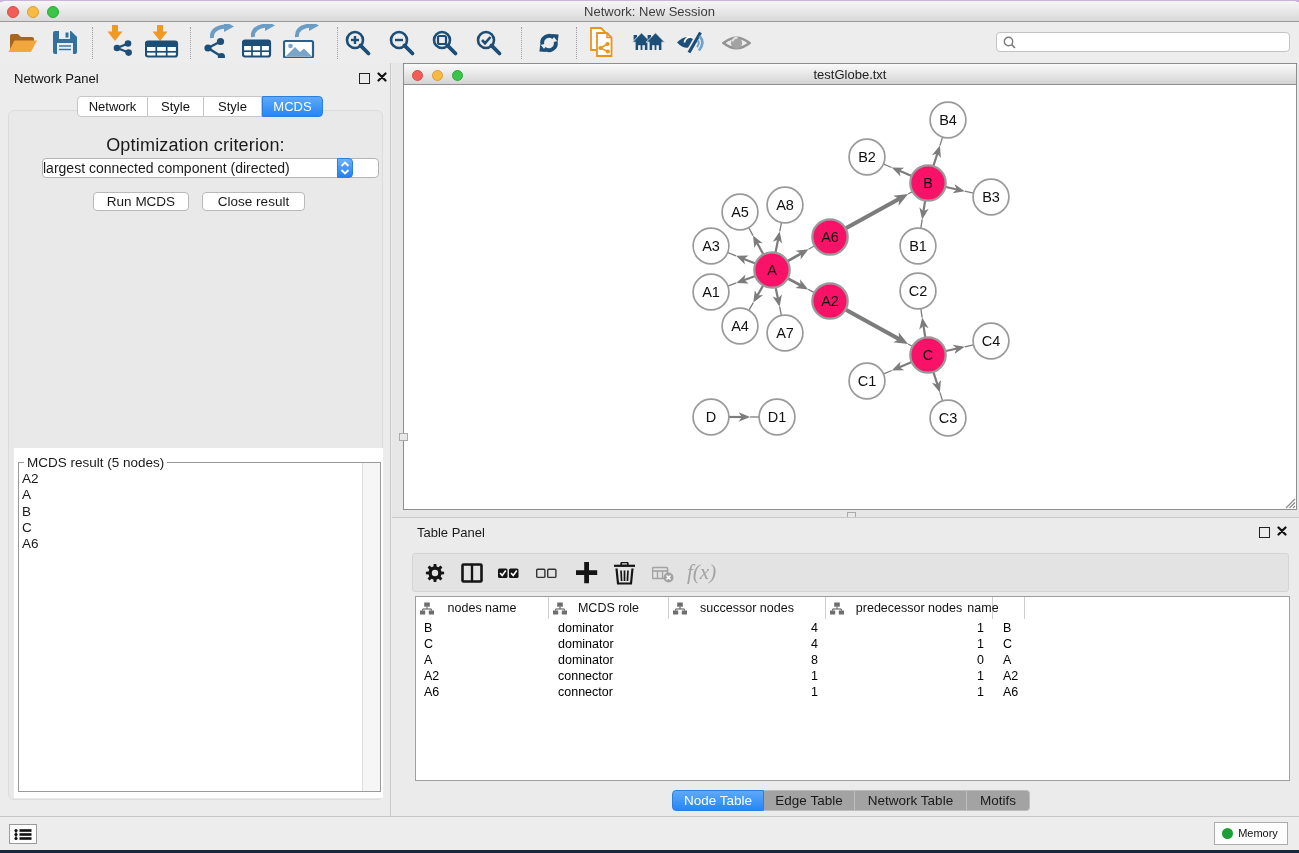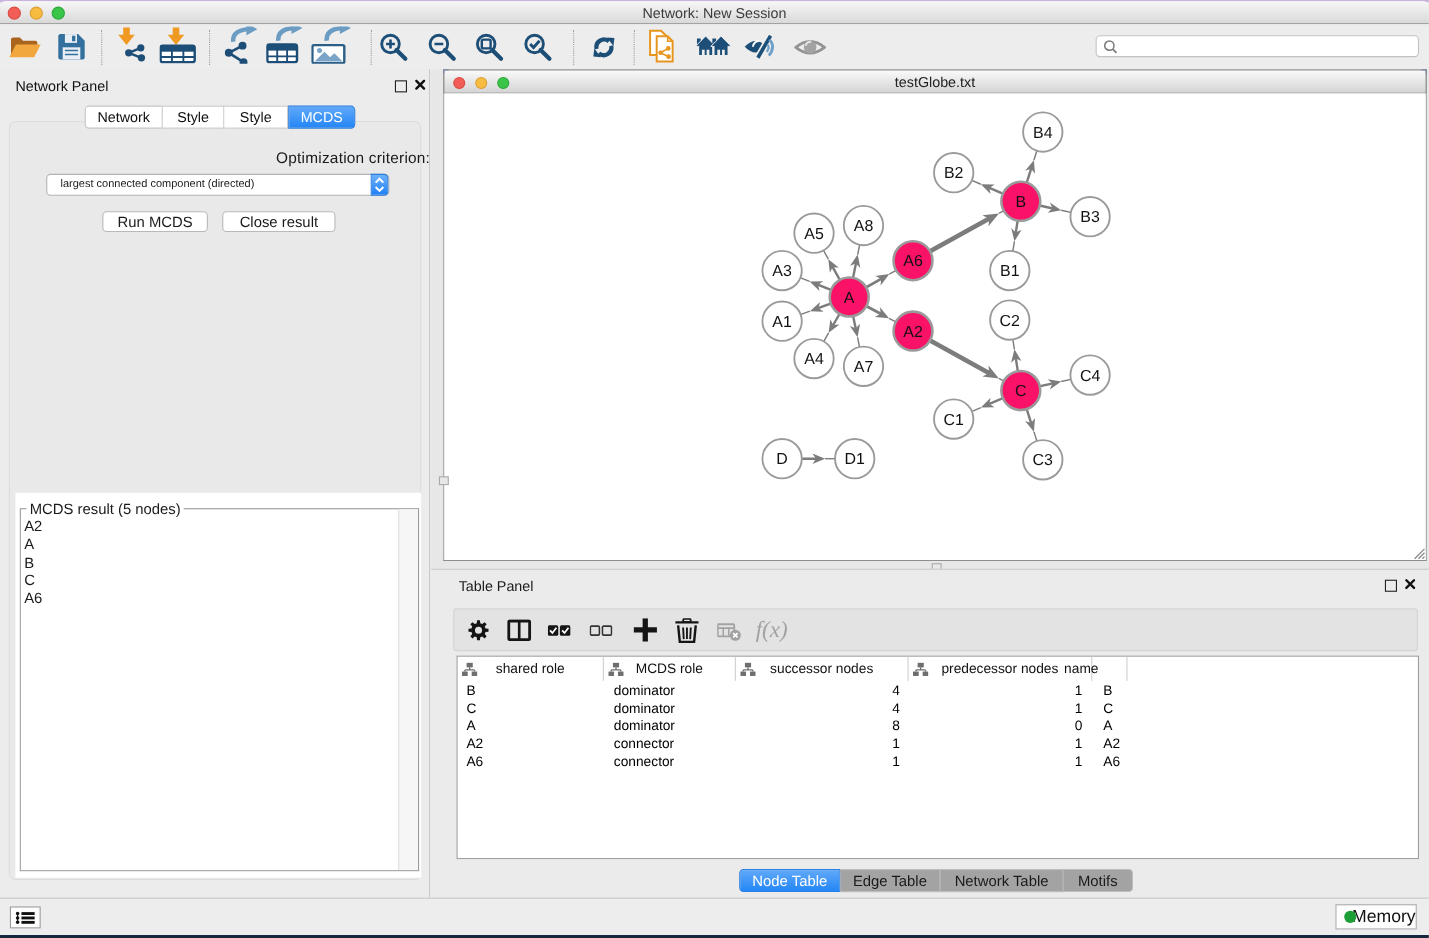--- a/index.html
+++ b/index.html
@@ -20,22 +20,22 @@
 #cpanel{left:0;top:63px;width:391px;height:753px;background:#ececec;border-right:1px solid #c9c9c9}
 #cp-title{left:14px;top:71px;font-size:13px;color:#111}
 .floatico{width:11px;height:11px;border:1.5px solid #222}
 #cp-float{left:359px;top:73px}
 #cp-content{left:8px;top:110px;width:375px;height:690px;background:#e9e9e9;border:1px solid #dcdcdc;border-radius:6px}
 .cptab{top:96px;height:21px;background:#fff;border:1px solid #c6c6c6;font-size:13px;text-align:center;line-height:19px;color:#111}
 #tab-network{left:77px;width:71px;border-radius:4px 0 0 4px}
 #tab-style{left:148px;width:56px;border-left:none}
 #tab-select{left:204px;width:58px;border-left:none}
 #tab-mcds{left:262px;width:61px;background:linear-gradient(#60a9f9,#2486f6);color:#fff;border:1px solid #2a7fe0;border-radius:0 4px 4px 0}
-#optlabel{left:0px;top:135px;width:391px;text-align:right;font-size:14px;letter-spacing:0.2px}
-#dropdown{left:42px;top:158px;width:312px;height:20px;background:#fff;border:1px solid #b4b4b4;border-radius:4px;font-size:10px;line-height:18px;padding-left:12px}
+#optlabel{left:0px;top:135px;width:391px;text-align:center;font-size:18px;letter-spacing:0.2px}
+#dropdown{left:42px;top:158px;width:337px;height:20px;background:#fff;border:1px solid #b4b4b4;border-radius:4px;font-size:14px;line-height:18px;}
 #dd-step{left:337px;top:158px;width:16px;height:20px;background:linear-gradient(#6db1fa,#2080f5);border-radius:0 4px 4px 0;border:1px solid #2a7fe0}
 .btn{top:192px;height:19px;background:#fff;border:1px solid #b9b9b9;border-radius:4px;font-size:13.5px;text-align:center;line-height:17px}
 #btn-run{left:93px;width:96px}
 #btn-close{left:202px;width:103px}
 #mcdsbox{left:14px;top:448px;width:369px;height:350px;background:#fff}
 #fieldset{left:18px;top:462px;width:363px;height:330px;border:1px solid #9a9a9a}
 #fs-legend{left:24px;top:455px;background:#fff;padding:0 3px;font-size:13.5px}
 #mcdslist{left:19px;top:471px;width:343px;height:320px;background:#fff;font-size:13.5px;line-height:16.3px;padding-left:3px}
 #mcds-scroll{left:362px;top:463px;width:18px;height:328px;background:#f6f6f6;border-left:1px solid #ddd}
 
@@ -61,21 +61,21 @@
 .trow{font-size:12.5px;color:#000}
 
 .btab{top:790px;height:21px;background:#a3a3a3;border:1px solid #bdbdbd;font-size:13.5px;text-align:center;line-height:19px}
 #btab-node{left:672px;width:92px;background:linear-gradient(#60a9f9,#2486f6);color:#fff;border:1px solid #2a7fe0;border-radius:4px 0 0 4px}
 #btab-edge{left:764px;width:91px;border-left:none}
 #btab-net{left:855px;width:112px;border-left:none}
 #btab-motif{left:967px;width:63px;border-left:none;border-radius:0 4px 4px 0}
 
 #statusbar{left:0;top:816px;width:1299px;height:34px;background:#ededed;border-top:1px solid #c6c6c6}
 #listbtn{left:9px;top:824px;width:28px;height:20px;background:#fdfdfd;border:1px solid #9a9a9a}
-#membtn{left:1214px;top:822px;width:74px;height:23px;background:#fdfdfd;border:1px solid #ababab;font-size:16px;line-height:21px;text-align:center;color:#111}
+#membtn{left:1214px;top:822px;width:74px;height:23px;background:#fdfdfd;border:1px solid #ababab;font-size:11px;line-height:21px;text-align:center;color:#111}
 #memdot{left:1222px;top:828px;width:11px;height:11px;border-radius:50%;background:#1d9e37}
 #bottomstrip{left:0;top:850px;width:1299px;height:3px;background:#17273d}
 svg{display:block}
 </style></head>
 <body>
 <div class="abs" id="purpletop"></div>
 <div class="abs" id="titlebar"></div>
 <div class="abs tl" id="tl-r"></div>
 <div class="abs tl" id="tl-y"></div>
 <div class="abs tl" id="tl-g"></div>
@@ -388,21 +388,21 @@
 <svg class="abs" style="left:652px;top:565px" width="23" height="19" viewBox="0 0 23 19">
     <rect x="0.5" y="2.5" width="15" height="11" rx="1" fill="none" stroke="#a2a2a2" stroke-width="1.6"></rect>
     <line x1="0.5" y1="6" x2="15.5" y2="6" stroke="#a2a2a2" stroke-width="1.6"></line>
     <line x1="5.5" y1="6" x2="5.5" y2="13.5" stroke="#a2a2a2" stroke-width="1.4"></line>
     <line x1="10.5" y1="6" x2="10.5" y2="13.5" stroke="#a2a2a2" stroke-width="1.4"></line>
     <circle cx="16.5" cy="12.5" r="5" fill="#a2a2a2"></circle>
     <path d="M14.5 10.5 L18.5 14.5 M18.5 10.5 L14.5 14.5" stroke="#fff" stroke-width="1.5"></path>
   </svg>
 <div class="abs" style="left:687px;top:560px;font-family:'Liberation Serif',serif;font-style:italic;font-size:21px;color:#a2a2a2">f(x)</div>
 <div class="abs" id="tablebox"></div>
-<div class="abs hcell" style="left:416px;width:133px">shared role</div>
+<div class="abs hcell" style="left:416px;width:133px">nodes name</div>
 <svg class="abs" style="left:420px;top:602px" width="14" height="13" viewBox="0 0 14 13">
     <rect x="4.2" y="0.5" width="5.6" height="4.2" fill="#6e6e6e"></rect>
     <line x1="7" y1="4.7" x2="7" y2="7" stroke="#6e6e6e" stroke-width="1.2"></line>
     <line x1="2.6" y1="7" x2="11.4" y2="7" stroke="#6e6e6e" stroke-width="1.2"></line>
     <line x1="2.6" y1="7" x2="2.6" y2="8.5" stroke="#6e6e6e" stroke-width="1.2"></line>
     <line x1="11.4" y1="7" x2="11.4" y2="8.5" stroke="#6e6e6e" stroke-width="1.2"></line>
     <rect x="0" y="8.5" width="5.2" height="4" fill="#6e6e6e"></rect>
     <rect x="8.8" y="8.5" width="5.2" height="4" fill="#6e6e6e"></rect>
   </svg>
 <div class="abs hcell" style="left:549px;width:120px">MCDS role</div>

